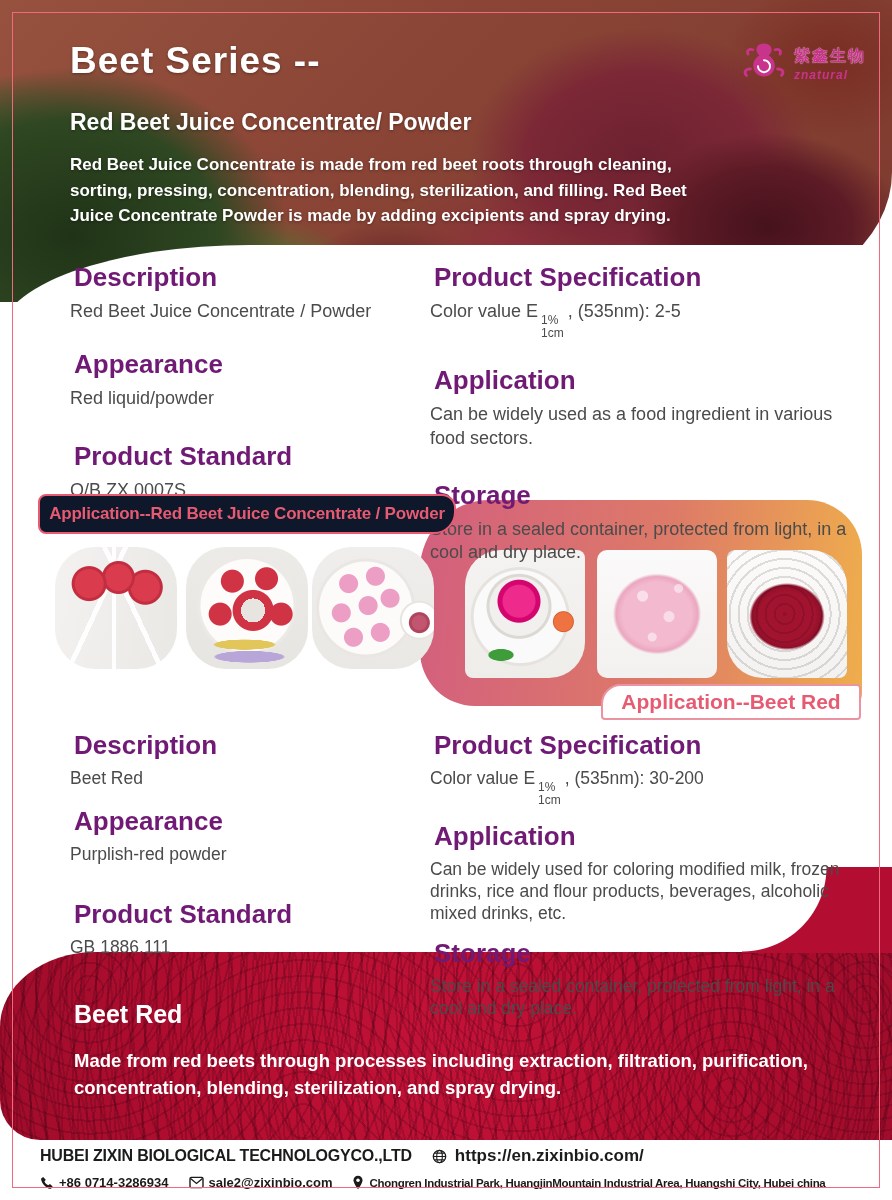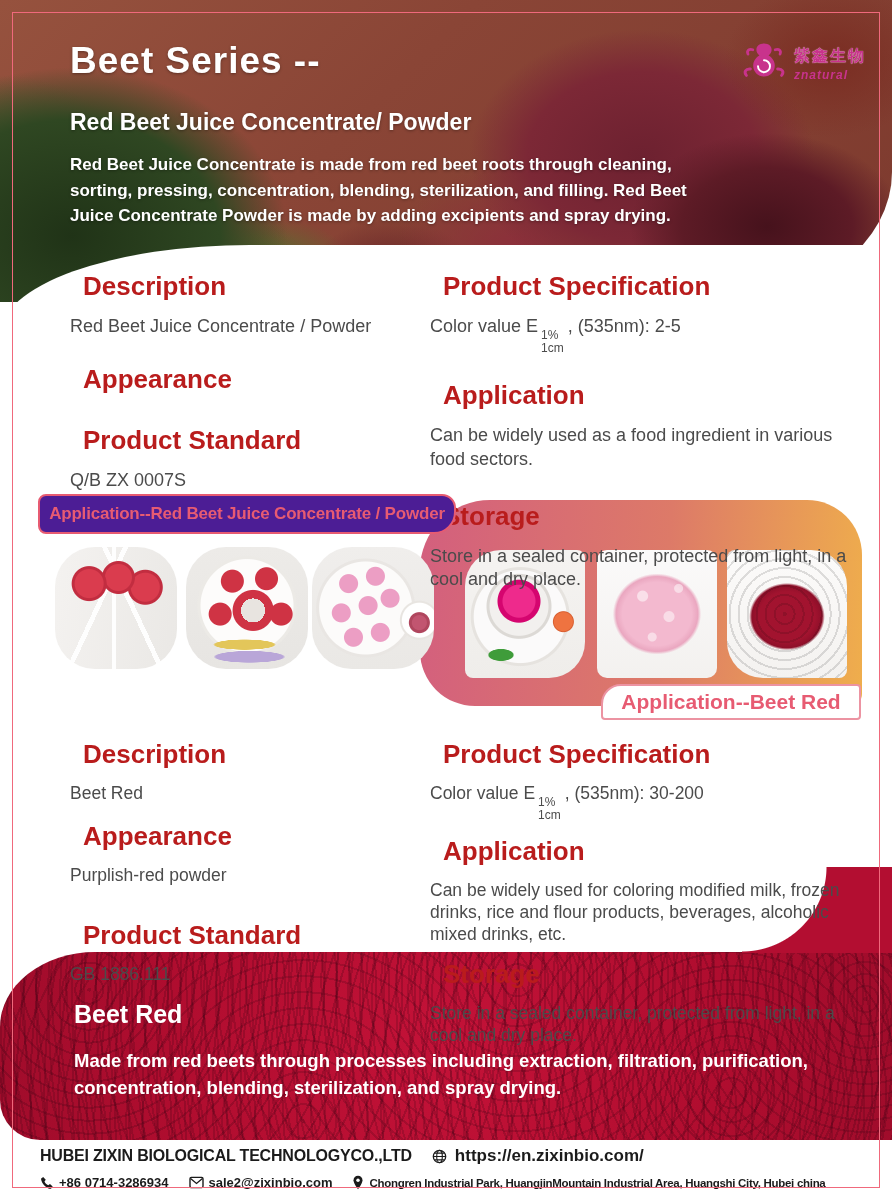--- a/index.html
+++ b/index.html
@@ -30,40 +30,40 @@
   .header-desc{margin:16px 0 0;font-size:17px;font-weight:bold;line-height:1.5;width:620px;text-shadow:0 1px 3px rgba(0,0,0,.35);}
   
   .logo{right:26px;top:38px;display:flex;align-items:flex-start;gap:6px;}
   .logo-text{display:flex;flex-direction:column;margin-top:8px;}
   .logo-cn{font-size:16px;font-weight:bold;color:#c8338c;letter-spacing:2px;text-shadow:0 0 1px #fff;}
   .logo-en{font-size:12px;font-style:italic;font-weight:bold;color:#c8338c;margin-top:1px;letter-spacing:1px;}
   
   .content-panel{top:245px;left:0;width:892px;height:160px;background:#fff;border-top-left-radius:250px 90px;}
   
   .col{z-index:3;}
-  .col h3{margin:13px;font-size:26px;font-weight:bold;color:#b91c1c;}
+  .col h3{margin:4px;font-size:26px;font-weight:bold;color:#701a75;}
   .col p{margin:7px 0 0;font-size:18px;color:#4b4b4b;line-height:1.3;}
   .col .blk2{margin-top:26px;}
   .col .blk3{margin-top:30px;}
   .col2b p, .col1b p{font-size:17.5px;line-height:1.24;}
   .col1b .blk2{margin-top:16px;}
   .col1b .blk3{margin-top:34px;}
   .col2b .blk2{margin-top:15px;}
   .col2b .blk3{margin-top:14px;}
   .stack{display:inline-flex;flex-direction:column;font-size:12px;line-height:1.05;vertical-align:-7px;margin:0 4px 0 3px;color:#4b4b4b;}
   
   .gallery{top:492px;left:0;width:892px;height:232px;}
   .gradient-block{
     position:absolute;left:420px;top:8px;width:442px;height:206px;
     background:linear-gradient(95deg,#d35f7e 0%,#dd7a68 55%,#efae4c 100%);
     border-radius:70px 55px 12px 55px;
   }
   .app-banner{
     position:absolute;left:38px;top:2px;width:414px;height:36px;z-index:4;
-    background:#4c1d95;border:2px solid #e75b72;border-radius:8px 14px 22px 8px;
+    background:#0f172a;border:2px solid #e75b72;border-radius:8px 14px 22px 8px;
     display:flex;align-items:center;justify-content:center;
     color:#e75b72;font-weight:bold;font-size:17px;letter-spacing:-0.2px;
   }
   .beet-label{
     position:absolute;left:601px;top:192px;width:256px;height:32px;z-index:4;
     background:#fff;border:2px solid #ec93a2;border-radius:20px 4px 4px 4px;
     display:flex;align-items:center;justify-content:center;
     color:#e75b72;font-weight:bold;font-size:21px;text-align:center;
   }
   .tile{position:absolute;}
@@ -178,20 +178,21 @@
 
 <div class="abs content-panel"></div>
 
 <div class="abs col" style="left:70px;top:258px;width:330px;">
   <div>
     <h3>Description</h3>
     <p>Red Beet Juice Concentrate / Powder</p>
   </div>
   <div class="blk2">
     <h3>Appearance</h3>
+    <p>Red liquid/powder</p>
   </div>
   <div class="blk3">
     <h3>Product Standard</h3>
     <p>Q/B ZX 0007S</p>
   </div>
 </div>
 <div class="abs col" style="left:430px;top:258px;width:432px;">
   <div>
     <h3>Product Specification</h3>
     <p><span>Color value E</span><span class="stack">

